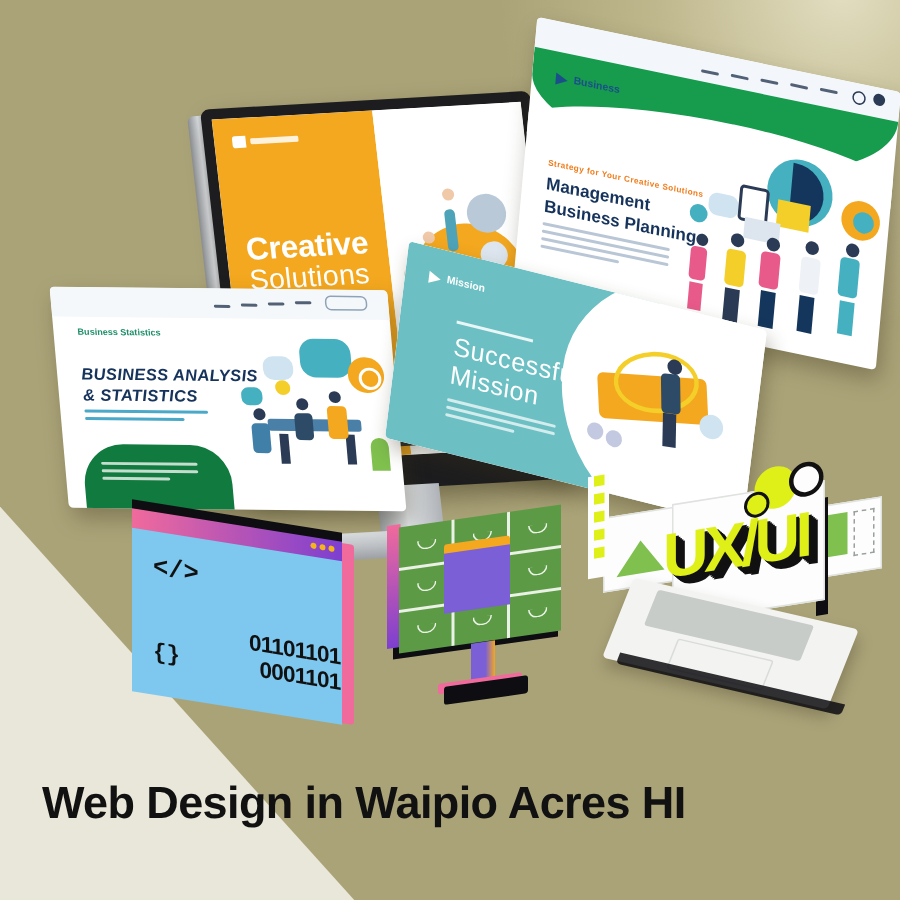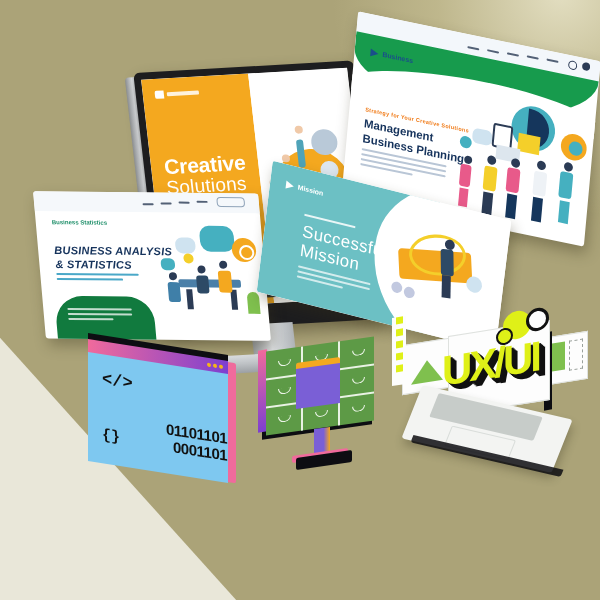--- a/index.html
+++ b/index.html
@@ -418,14 +418,15 @@
     <div class="gear g1"></div>
     <div class="gear g2"></div>
     <div class="gear g3"></div>
     <div class="ux-text">UX/UI</div>
     <div class="lp-base"></div>
     <div class="lp-keys"></div>
     <div class="lp-pad"></div>
     <div class="lp-edge"></div>
   </div>
 
+  <div class="title">Web Design in Waipio Acres HI</div>
 
 </div>
 
 </body></html>

